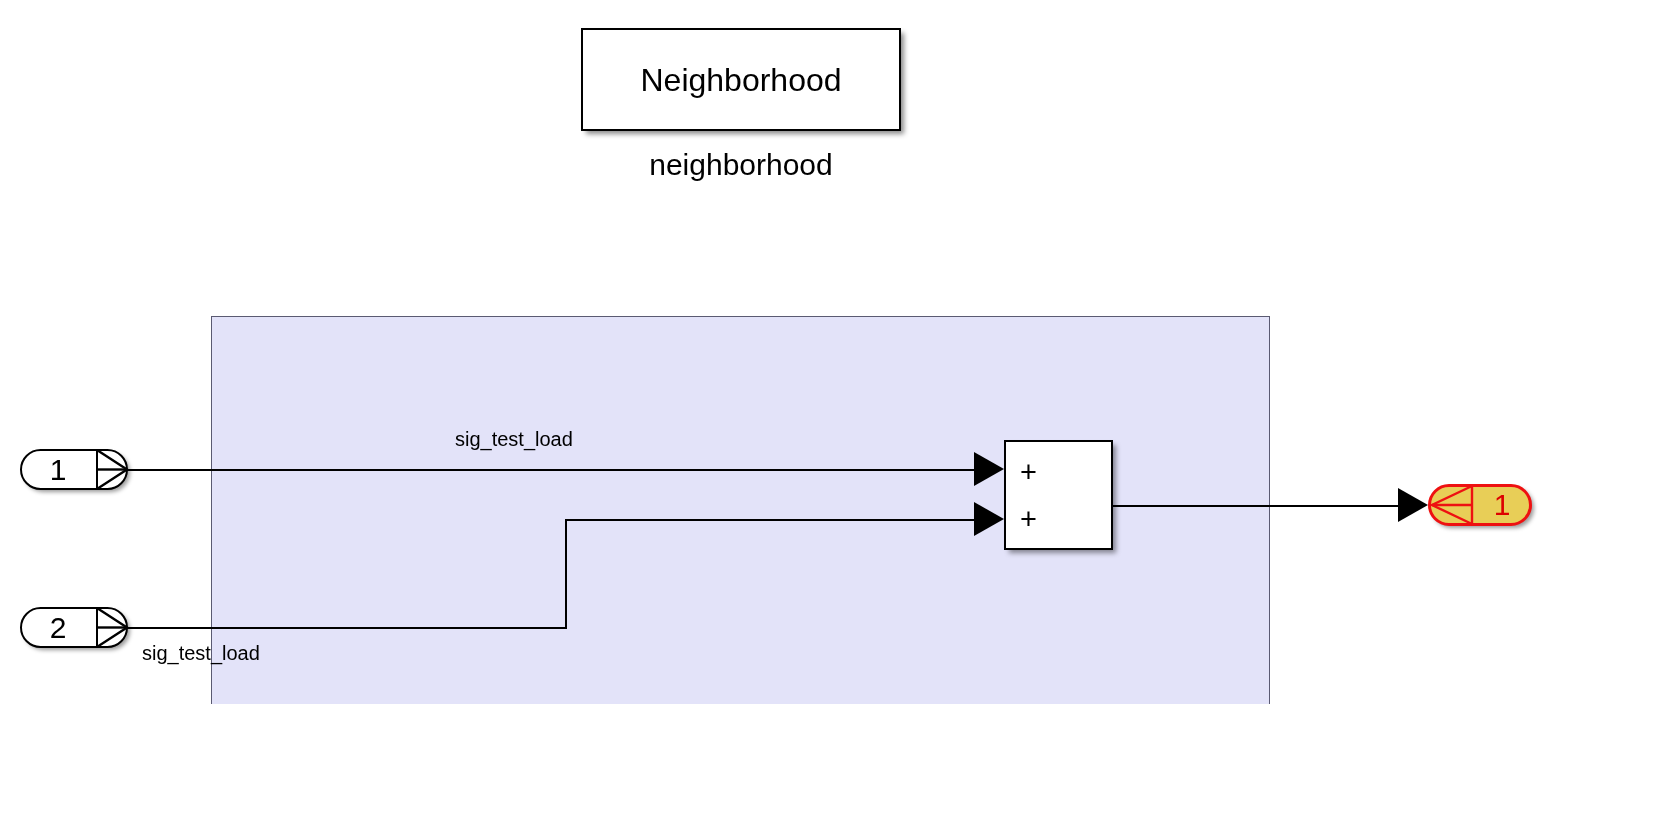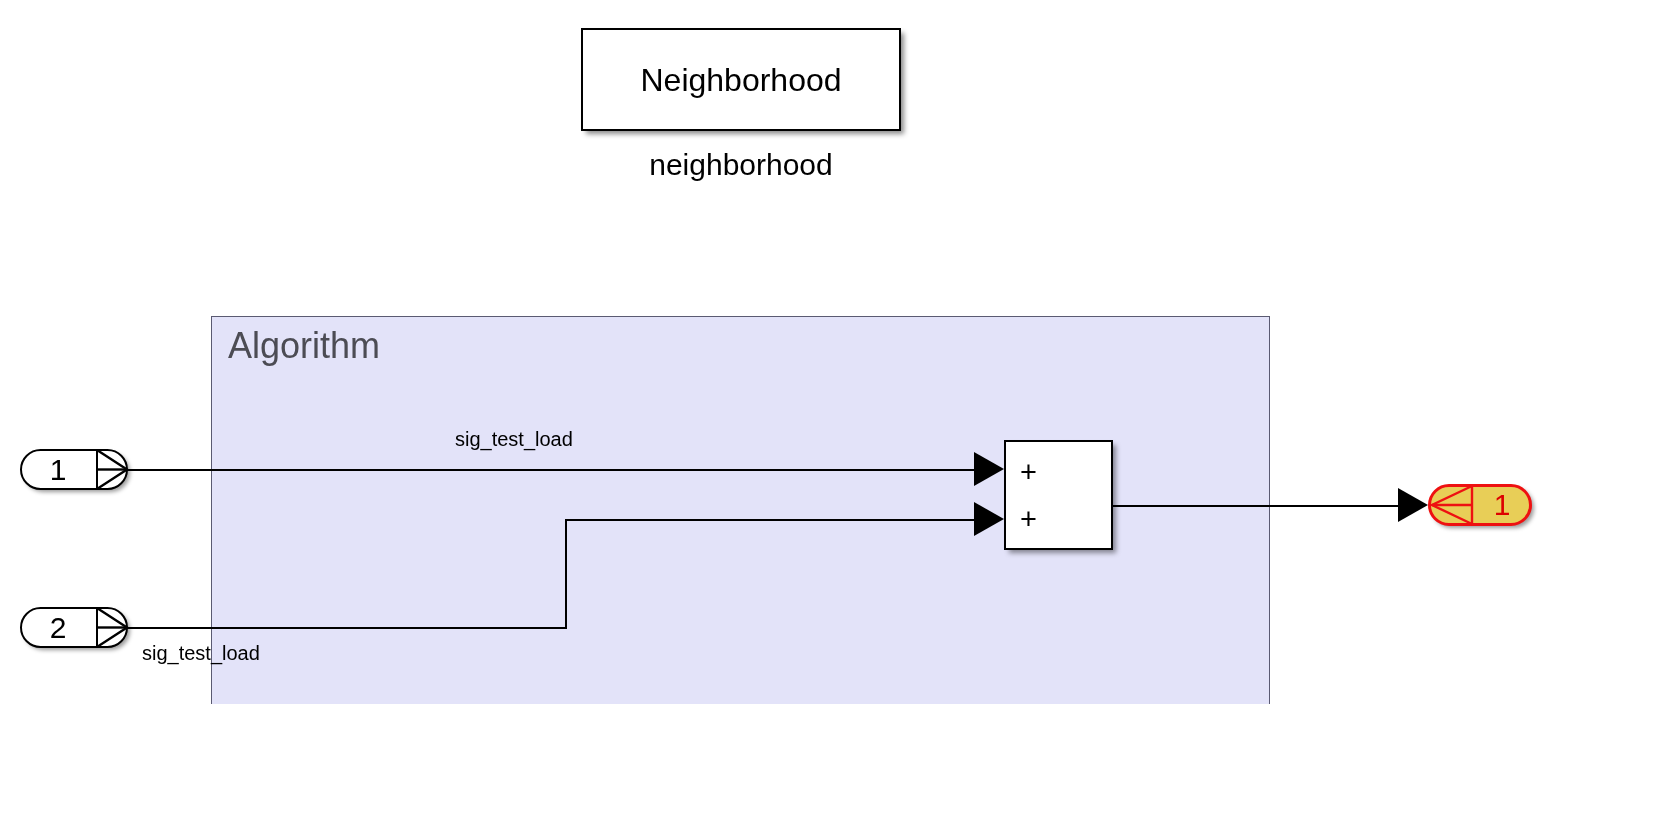--- a/index.html
+++ b/index.html
@@ -202,21 +202,20 @@
 <body>
 
 <div id="canvas">
 
   <div class="ref-block">
     <span class="ref-block-text">Neighborhood</span>
   </div>
   <div class="ref-block-caption">neighborhood</div>
 
   <div class="subsystem"></div>
-  <div class="subsystem-title">Algorithm</div>
 
   <div class="wire h" style="left:124px; top:469px; width:854px;"></div>
   <div class="arrowhead" style="left:974px; top:452px;"></div>
 
   <div class="wire h" style="left:124px; top:627px; width:443px;"></div>
   <div class="wire v" style="left:565px; top:520px; height:109px;"></div>
   <div class="wire h" style="left:565px; top:519px; width:413px;"></div>
   <div class="arrowhead" style="left:974px; top:502px;"></div>
 
   <div class="wire h" style="left:1112px; top:505px; width:300px;"></div>

